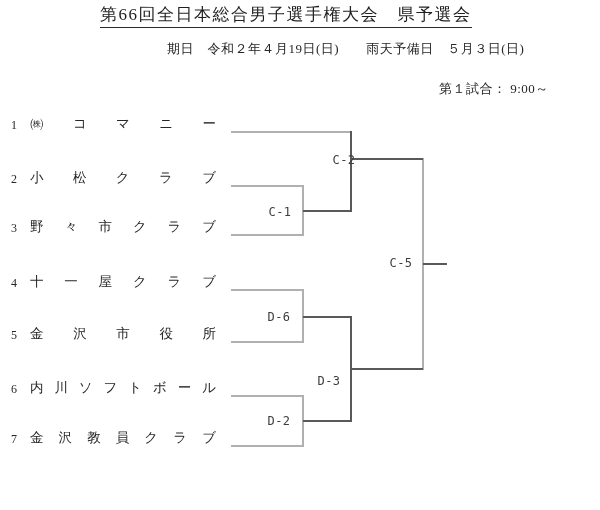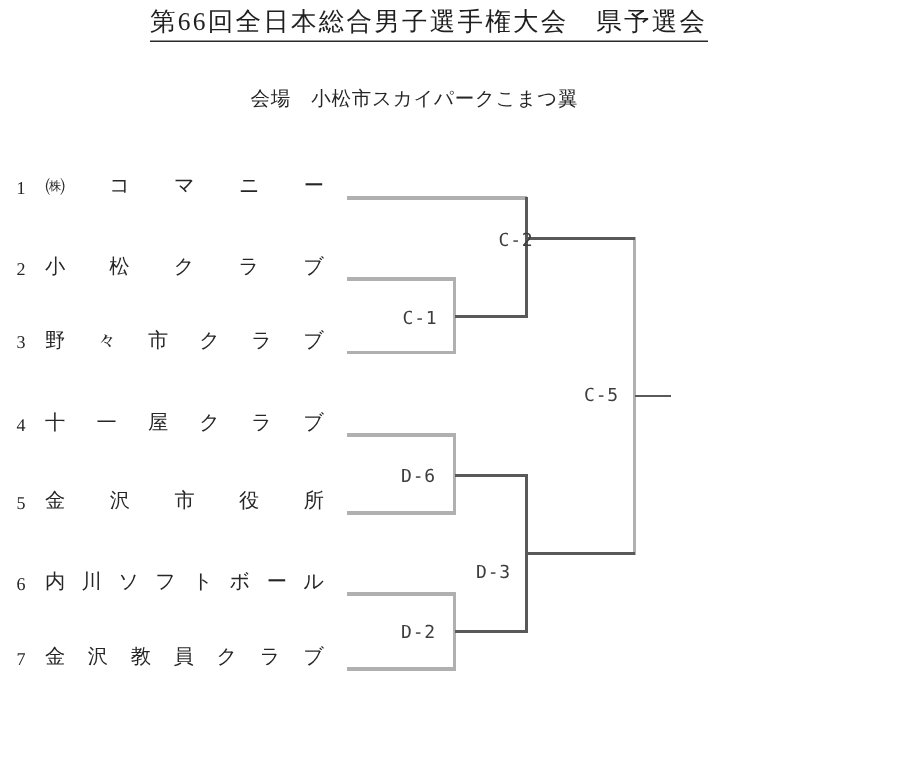--- a/index.html
+++ b/index.html
@@ -60,21 +60,22 @@
   .lbl-d1{left:260px;top:309px;}
   .lbl-d3{left:310px;top:361px;margin-top:12px;}
   .lbl-d2{left:260px;top:413px;}
 </style>
 </head>
 <body>
 
 <div class="page">
 
   <div class="title">第66回全日本総合男子選手権大会　県予選会</div>
-  <div class="info-line venue-line">会場　小松市スカイパークこまつ翼</div>
+  <div class="info-line date-line">期日　令和２年４月19日(日)　　雨天予備日　５月３日(日)</div>
+  <div class="info-line first-game">第１試合： 9:00～</div>
 
   <svg class="bracket-svg" width="600" height="510" viewBox="0 0 600 510" shape-rendering="crispEdges">
 
     <line class="ln-light" x1="231" y1="132" x2="351" y2="132"></line>
     <line class="ln-light" x1="231" y1="186" x2="304" y2="186"></line>
     <line class="ln-light" x1="231" y1="235" x2="304" y2="235"></line>
     <line class="ln-light" x1="231" y1="290" x2="304" y2="290"></line>
     <line class="ln-light" x1="231" y1="342" x2="304" y2="342"></line>
     <line class="ln-light" x1="231" y1="396" x2="304" y2="396"></line>
     <line class="ln-light" x1="231" y1="446" x2="304" y2="446"></line>

